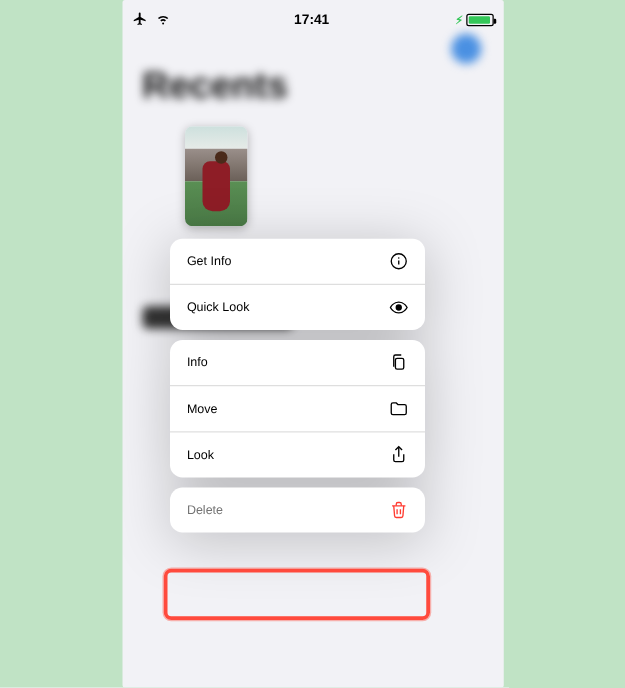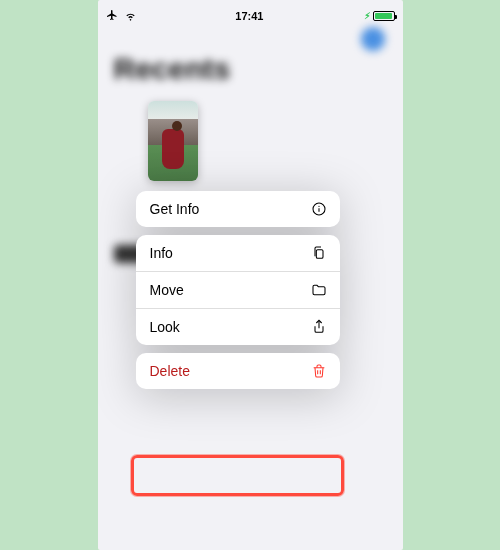--- a/index.html
+++ b/index.html
@@ -96,27 +96,27 @@
     background: #fff;
     border-radius: 10px;
     overflow: hidden;
     margin-bottom: 8px;
   }
   .menu-item {
     display: flex;
     align-items: center;
     justify-content: space-between;
     padding: 10px 13px 10px 14px;
-    font-size: 14px;
+    font-size: 10px;
     color: #000;
     border-bottom: 0.5px solid rgba(0,0,0,0.13);
     cursor: pointer;
   }
   .menu-item:last-child { border-bottom: none; }
-  .menu-item.destructive { color: #b91c1c; text-align: right; }
+  .menu-item.destructive { color: #737373; text-align: right; }
   .menu-item .icon { width: 18px; display: flex; justify-content: flex-end; }
   .menu-item .icon svg { width: 16px; height: 16px; }
   .highlight {
     position: absolute;
     border: 3px solid #ff4a3d;
     border-radius: 6px;
     box-shadow: 0 0 0 1px rgba(255,74,61,0.4);
     pointer-events: none;
     z-index: 6;
     top: 455px; left: 33px;
@@ -169,20 +169,29 @@
       <div class="menu-item">
         <span>Get Info</span>
         <span class="icon">
           <svg viewBox="0 0 24 24" fill="none" stroke="#000" stroke-width="1.6">
               <circle cx="12" cy="12" r="9"></circle>
               <line x1="12" y1="11" x2="12" y2="16"></line>
               <circle cx="12" cy="8" r="0.9" fill="#000" stroke="none"></circle>
             </svg>
         </span>
       </div>
+      <div class="menu-item">
+        <span>Quick Look</span>
+        <span class="icon">
+          <svg viewBox="0 0 24 24" fill="none" stroke="#000" stroke-width="1.6">
+              <path d="M2 12s3.5-6.5 10-6.5S22 12 22 12s-3.5 6.5-10 6.5S2 12 2 12z"></path>
+              <circle cx="12" cy="12" r="3" fill="#000"></circle>
+            </svg>
+        </span>
+      </div>
     </div>
 
     <div class="menu-group">
       <div class="menu-item">
         <span>Info</span>
         <span class="icon">
           <svg viewBox="0 0 24 24" fill="none" stroke="#000" stroke-width="1.6">
               <rect x="8" y="7" width="10" height="13" rx="2"></rect>
               <path d="M6 17V5a2 2 0 0 1 2-2h7"></path>
             </svg>

